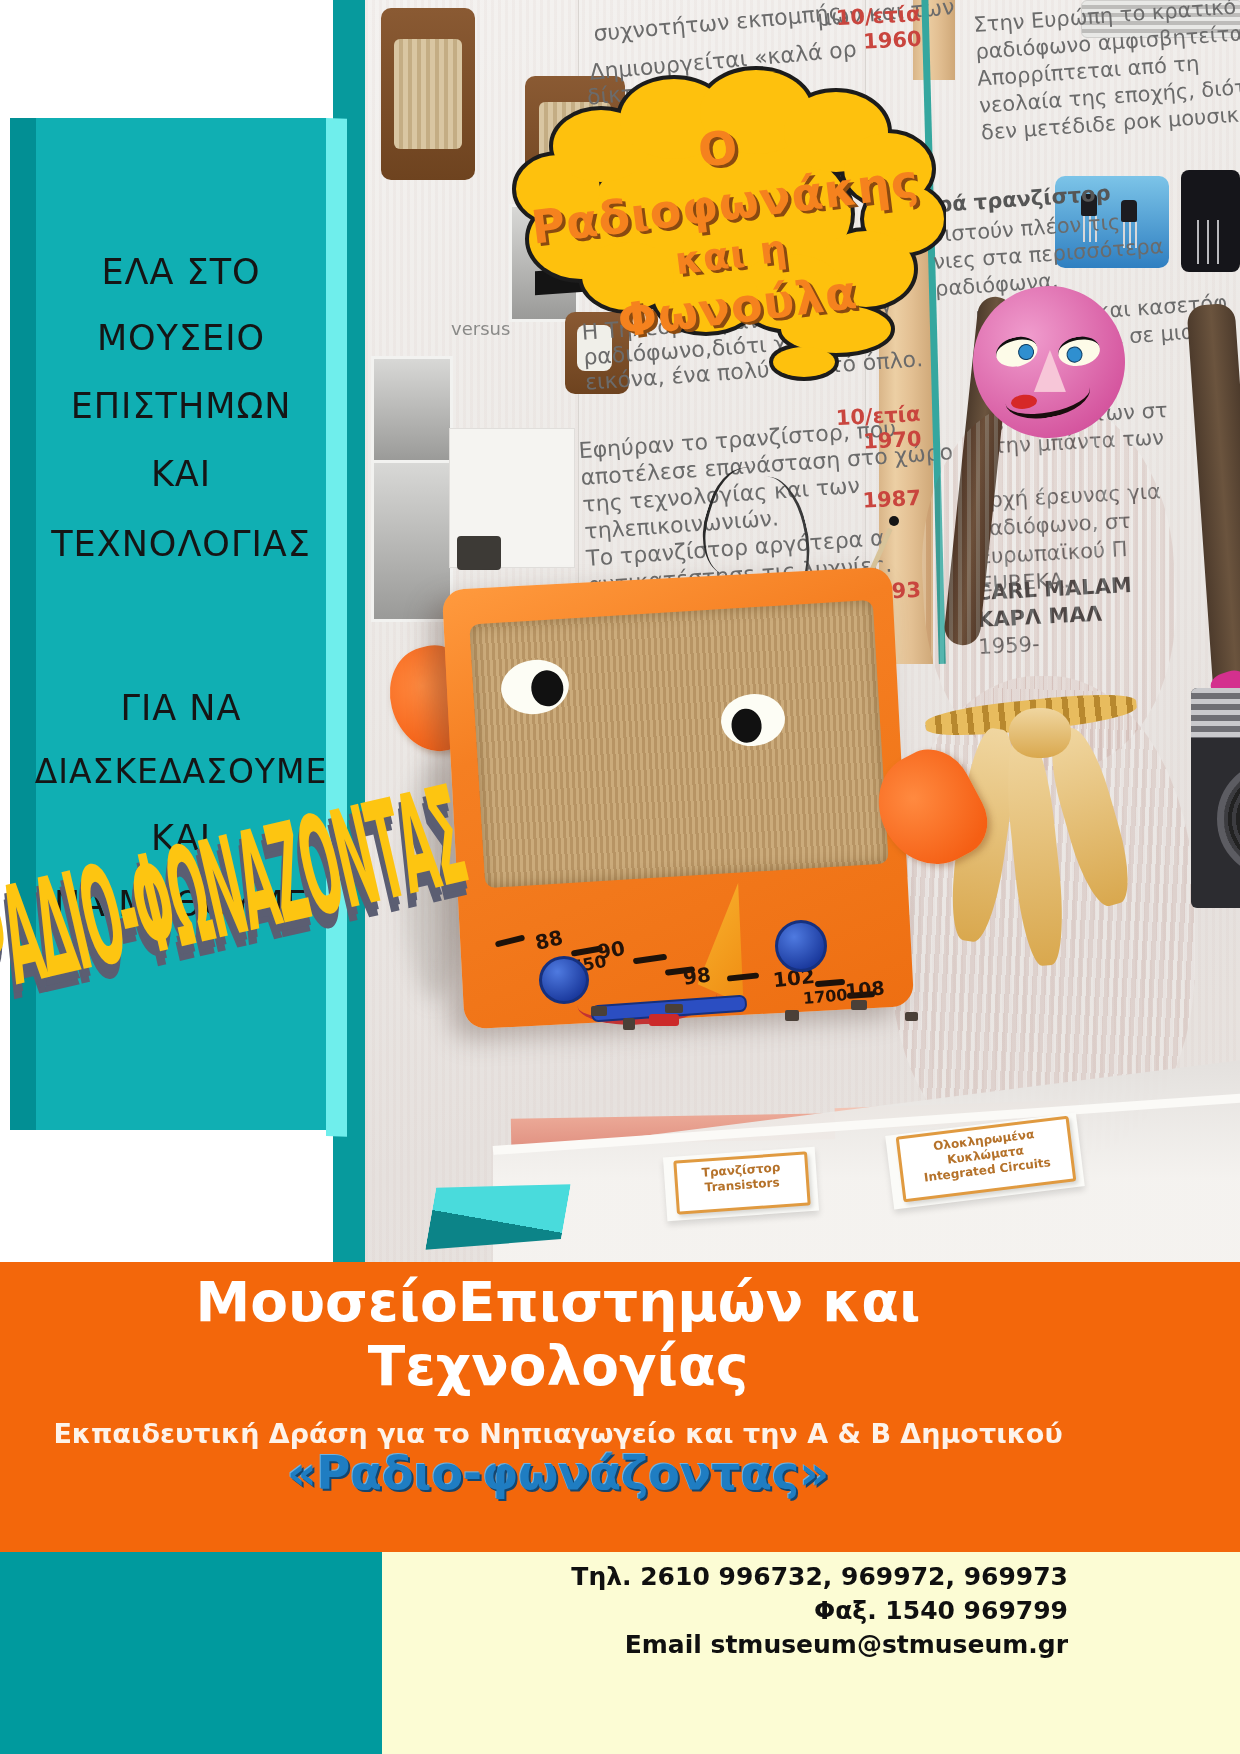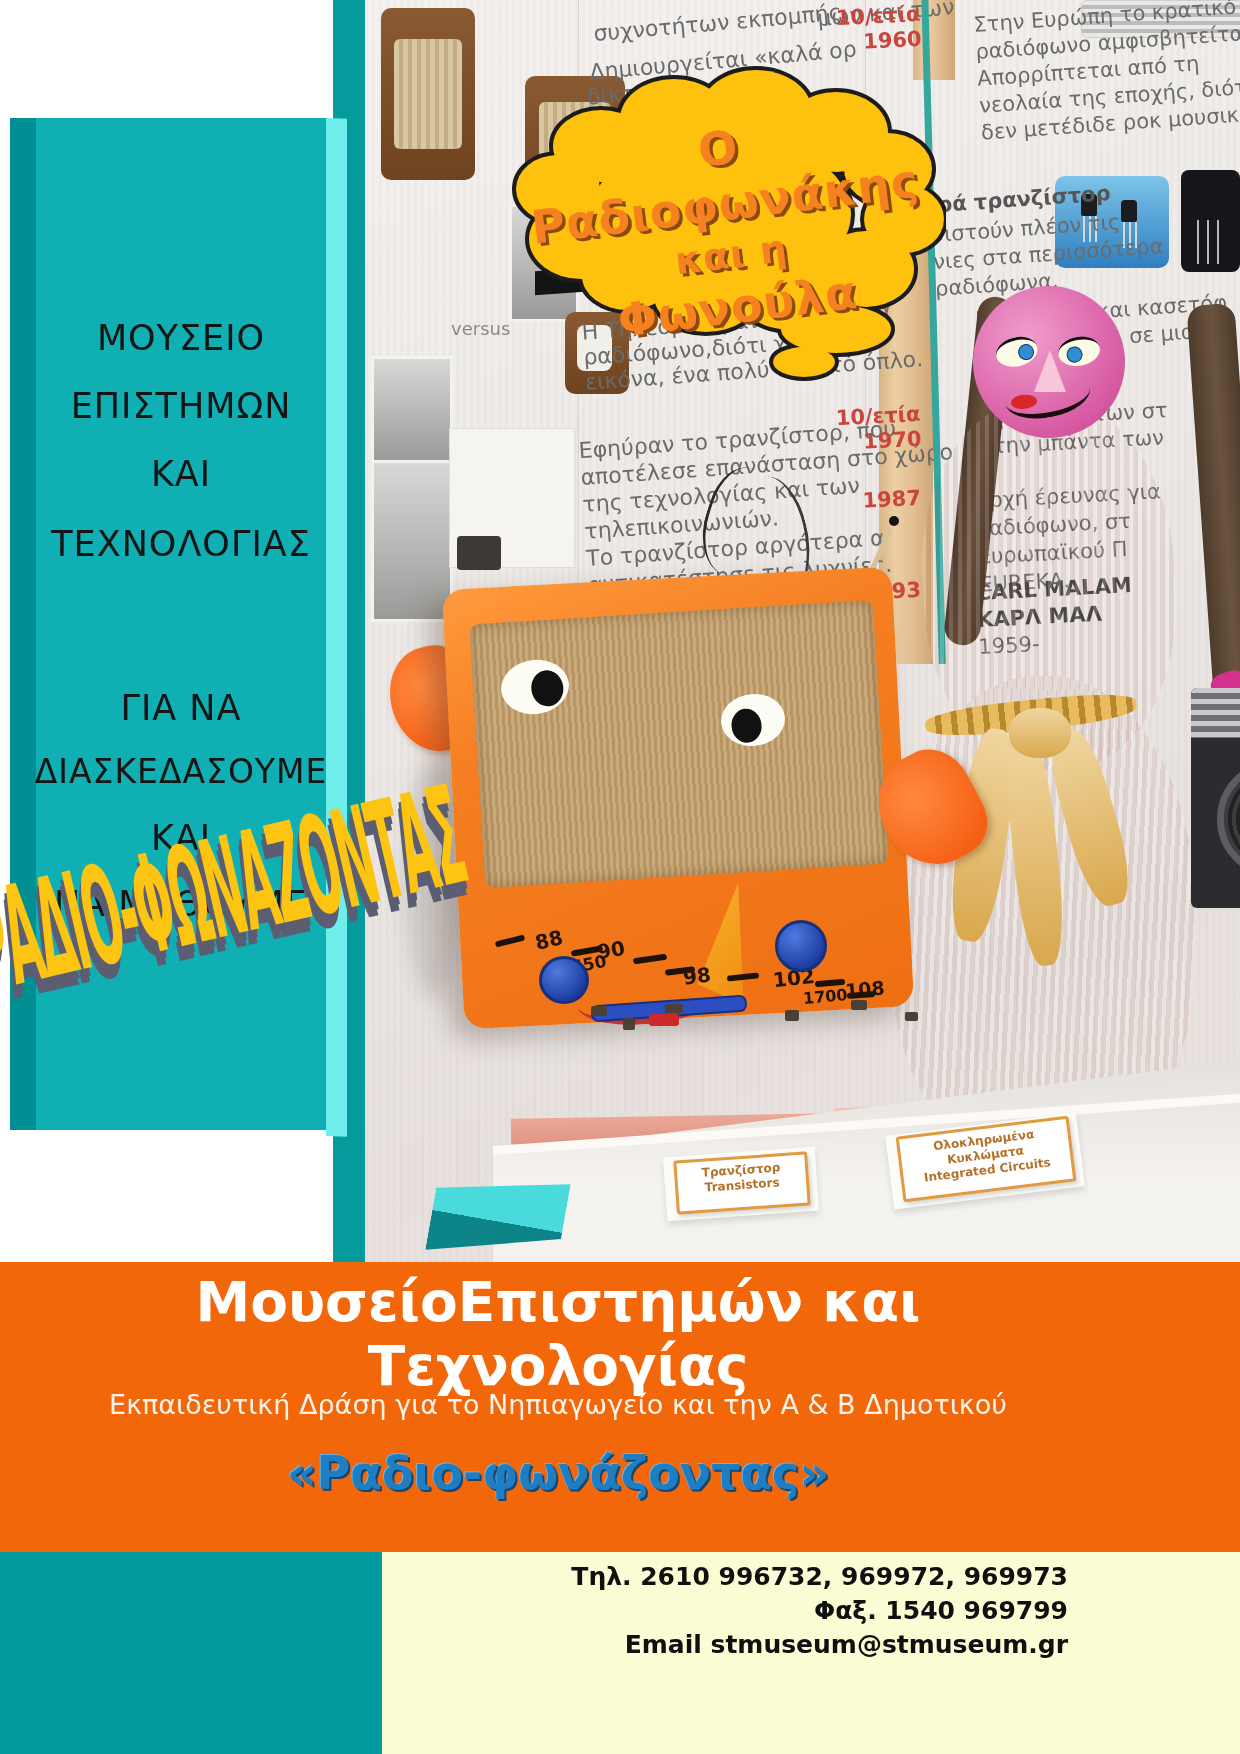--- a/index.html
+++ b/index.html
@@ -100,21 +100,21 @@
      font-size:68px;font-weight:bold;line-height:160px;white-space:nowrap;
      color:#fdc511;letter-spacing:-3px;
      transform:rotate(-13deg) scale(0.66,2.0);transform-origin:0 100%;
      text-shadow:-5px 4px 0 #5b5e72,-8px 7px 0 #5b5e72;}
 
   
   .band{left:0;top:1262px;width:1240px;height:290px;background:#f3670b;z-index:15;}
   .band-text{position:absolute;left:0;width:1116px;text-align:center;color:#ffffff;}
   .bt1{top:8px;font-size:55px;font-weight:600;}
   .bt2{top:66px;font-size:41px;font-weight:600;}
-  .bt3{top:127px;font-size:27px;font-weight:400;color:#fdf3ea;}
+  .bt3{top:156px;font-size:27px;font-weight:700;color:#fdf3ea;}
   .bt4{top:184px;font-size:46px;font-weight:bold;color:#1f7dc2;
        text-shadow:2px 2px 0 #15466f,-1px -1px 0 #6db2e2;}
   .teal-block{left:0;top:1552px;width:382px;height:202px;background:#009a9e;z-index:15;}
   .cream-block{left:382px;top:1552px;width:858px;height:202px;background:#fcfcd4;z-index:15;}
   .contact{position:absolute;left:20px;right:172px;top:8px;text-align:right;color:#101010;
      font-weight:bold;font-size:25px;line-height:34px;}
 </style>
 </head>
 <body>
 
@@ -348,20 +348,21 @@
 
     <div class="abs hand" style="left:516px;top:752px;width:98px;height:114px;transform:rotate(-28deg);border-radius:56% 44% 38% 58%"></div>
   </div>
 
   <div class="abs photo-left-line"></div>
   <div class="abs teal-strip-left"></div>
   <div class="abs teal-edge"></div>
   <div class="abs teal-face"></div>
   <div class="abs teal-corner"></div>
 
+  <div class="abs invite" style="top:252px">ΕΛΑ ΣΤΟ</div>
   <div class="abs invite" style="top:318px">ΜΟΥΣΕΙΟ</div>
   <div class="abs invite" style="top:386px">ΕΠΙΣΤΗΜΩΝ</div>
   <div class="abs invite" style="top:454px">ΚΑΙ</div>
   <div class="abs invite" style="top:524px">ΤΕΧΝΟΛΟΓΙΑΣ</div>
   <div class="abs invite" style="top:688px">ΓΙΑ ΝΑ</div>
   <div class="abs invite" style="top:752px;font-size:33px;left:30px;width:302px">ΔΙΑΣΚΕΔΑΣΟΥΜΕ</div>
   <div class="abs invite" style="top:818px">ΚΑΙ</div>
   <div class="abs invite" style="top:884px">ΝΑ ΜΑΘΟΥΜΕ</div>
 
   <div class="abs wordart">ΡΑΔΙΟ-ΦΩΝΑΖΟΝΤΑΣ</div>

